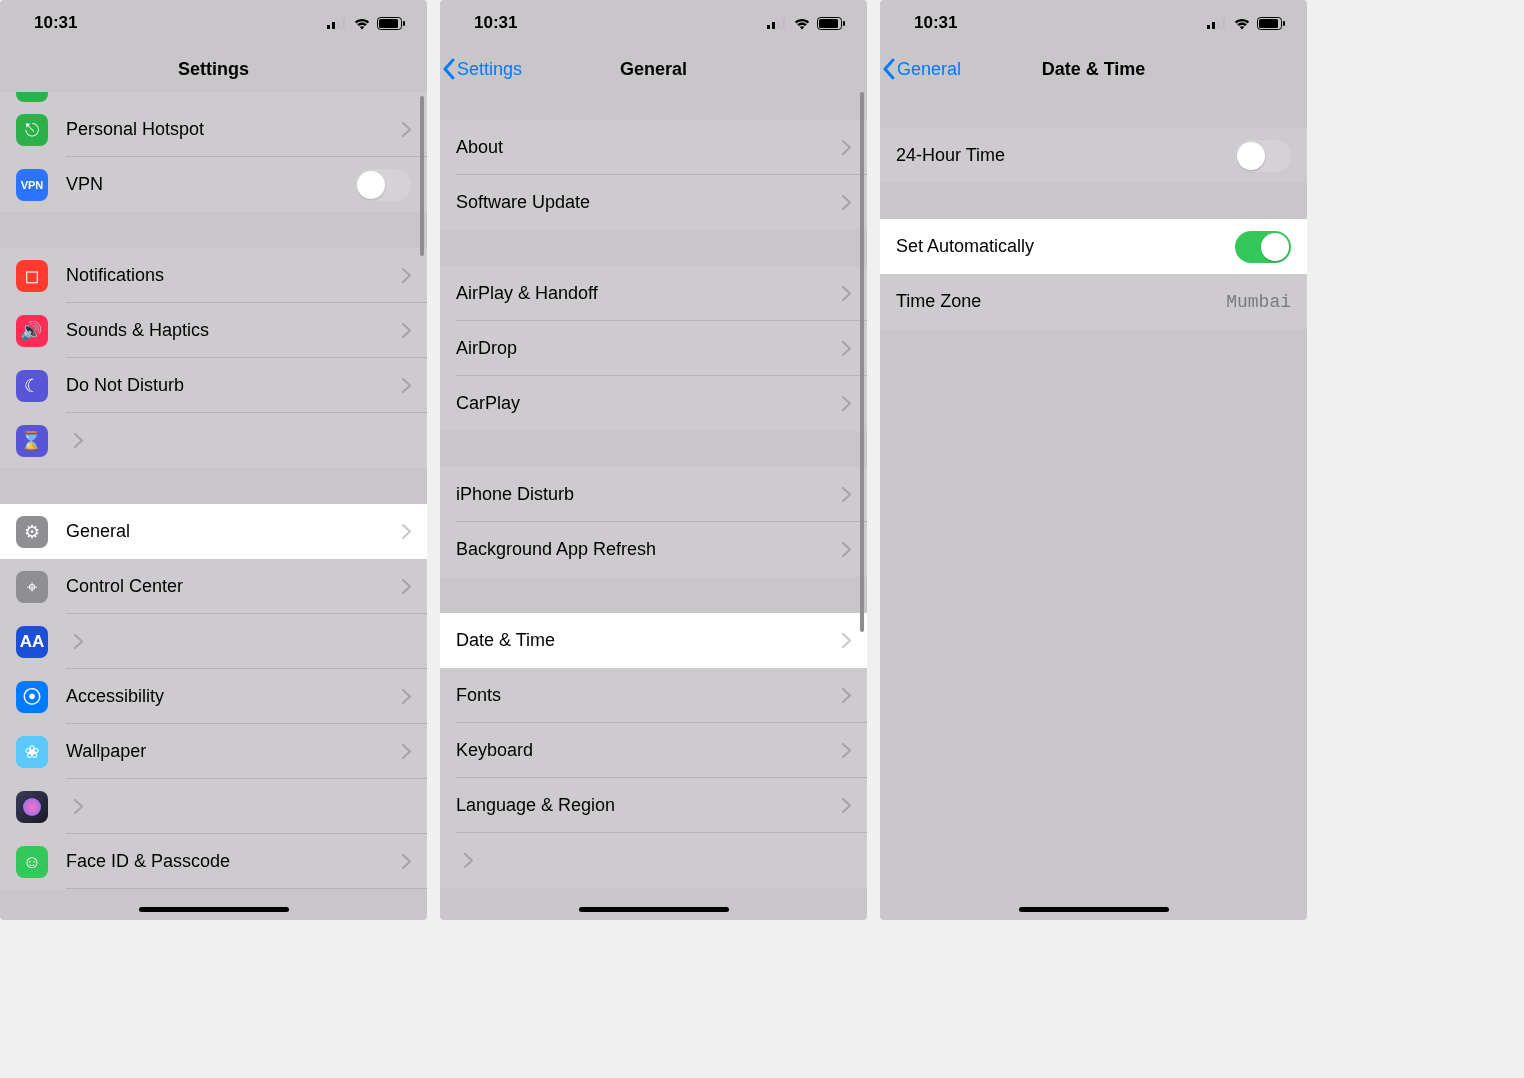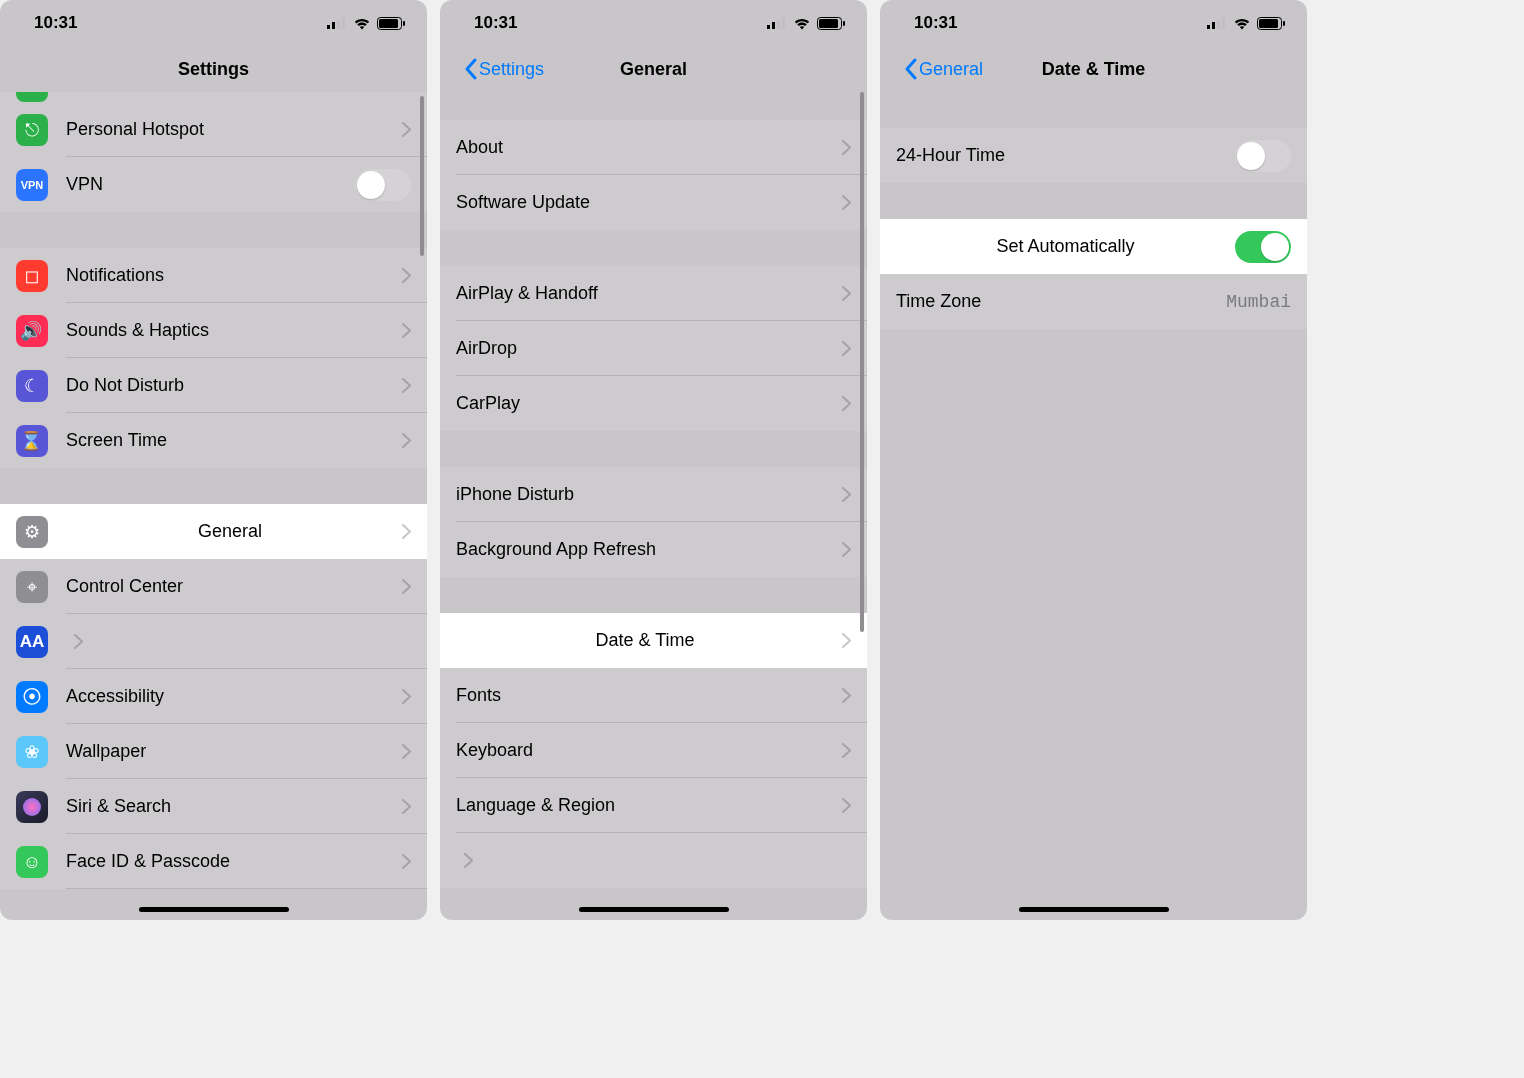--- a/index.html
+++ b/index.html
@@ -9,21 +9,21 @@
     font-family: -apple-system, "Helvetica Neue", Helvetica, Arial, sans-serif;
     background: #f0f0f0;
     color: #000;
   }
   .phone {
     width: 427px;
     height: 920px;
     background: #c8c6c9;
     position: relative;
     overflow: hidden;
-    border-radius: 12px;
+    border-radius: 4px;
   }
 
   
   .status {
     height: 46px;
     display: flex;
     align-items: center;
     justify-content: space-between;
     padding: 0 22px 0 34px;
     font-weight: 600;
@@ -31,21 +31,21 @@
   }
   .status-right { display: flex; align-items: center; gap: 6px; }
   .icon-bars svg, .icon-wifi svg, .icon-batt svg { display: block; }
 
   
   .nav {
     height: 46px;
     display: flex;
     align-items: center;
     position: relative;
-    padding: 0 24px;
+    padding: 0 2px;
   }
   .nav-title {
     position: absolute;
     left: 0; right: 0;
     text-align: center;
     font-weight: 600;
     font-size: 18px;
     pointer-events: none;
   }
   .nav-back {
@@ -62,21 +62,21 @@
   .group-gap-sm { height: 28px; }
   .row {
     min-height: 55px;
     display: flex;
     align-items: center;
     padding: 0 16px;
     position: relative;
     font-size: 18px;
   }
   .row.dim { background: #cdcbce; }
-  .row.bright { background: #ffffff; text-align: center; }
+  .row.bright { background: #ffffff; }
   .row .sep {
     position: absolute;
     left: 66px;
     right: 0;
     bottom: 0;
     height: 1px;
     background: rgba(0,0,0,0.12);
   }
   .row.no-icon .sep { left: 16px; }
   .row .appicon {
@@ -236,21 +236,20 @@
             <path d="M1 1 L8 7.5 L1 14" stroke="#a5a3a6" stroke-width="2" fill="none" stroke-linecap="round"></path>
           </svg>
         </span>
       <div class="sep"></div>
     </div>
 
     <div class="row dim">
       <div class="appicon" style="background:#5856d6">
           <span class="gly">⌛</span>
         </div>
-      <span class="label">Screen Time</span>
       <span class="chev">
           <svg width="9" height="15" viewBox="0 0 9 15">
             <path d="M1 1 L8 7.5 L1 14" stroke="#a5a3a6" stroke-width="2" fill="none" stroke-linecap="round"></path>
           </svg>
         </span>
     </div>
 
     <div class="group-gap"></div>
 
     <div class="row bright">
@@ -311,21 +310,20 @@
             <path d="M1 1 L8 7.5 L1 14" stroke="#a5a3a6" stroke-width="2" fill="none" stroke-linecap="round"></path>
           </svg>
         </span>
       <div class="sep"></div>
     </div>
 
     <div class="row dim">
       <div class="appicon" style="background:linear-gradient(135deg,#3a3a5a,#1a1a2a)">
           <span class="gly" style="background:radial-gradient(circle,#ff6ec4,#7873f5);width:18px;height:18px;border-radius:50%"></span>
         </div>
-      <span class="label">Siri &amp; Search</span>
       <span class="chev">
           <svg width="9" height="15" viewBox="0 0 9 15">
             <path d="M1 1 L8 7.5 L1 14" stroke="#a5a3a6" stroke-width="2" fill="none" stroke-linecap="round"></path>
           </svg>
         </span>
       <div class="sep"></div>
     </div>
 
     <div class="row dim">
       <div class="appicon" style="background:#34c759">

